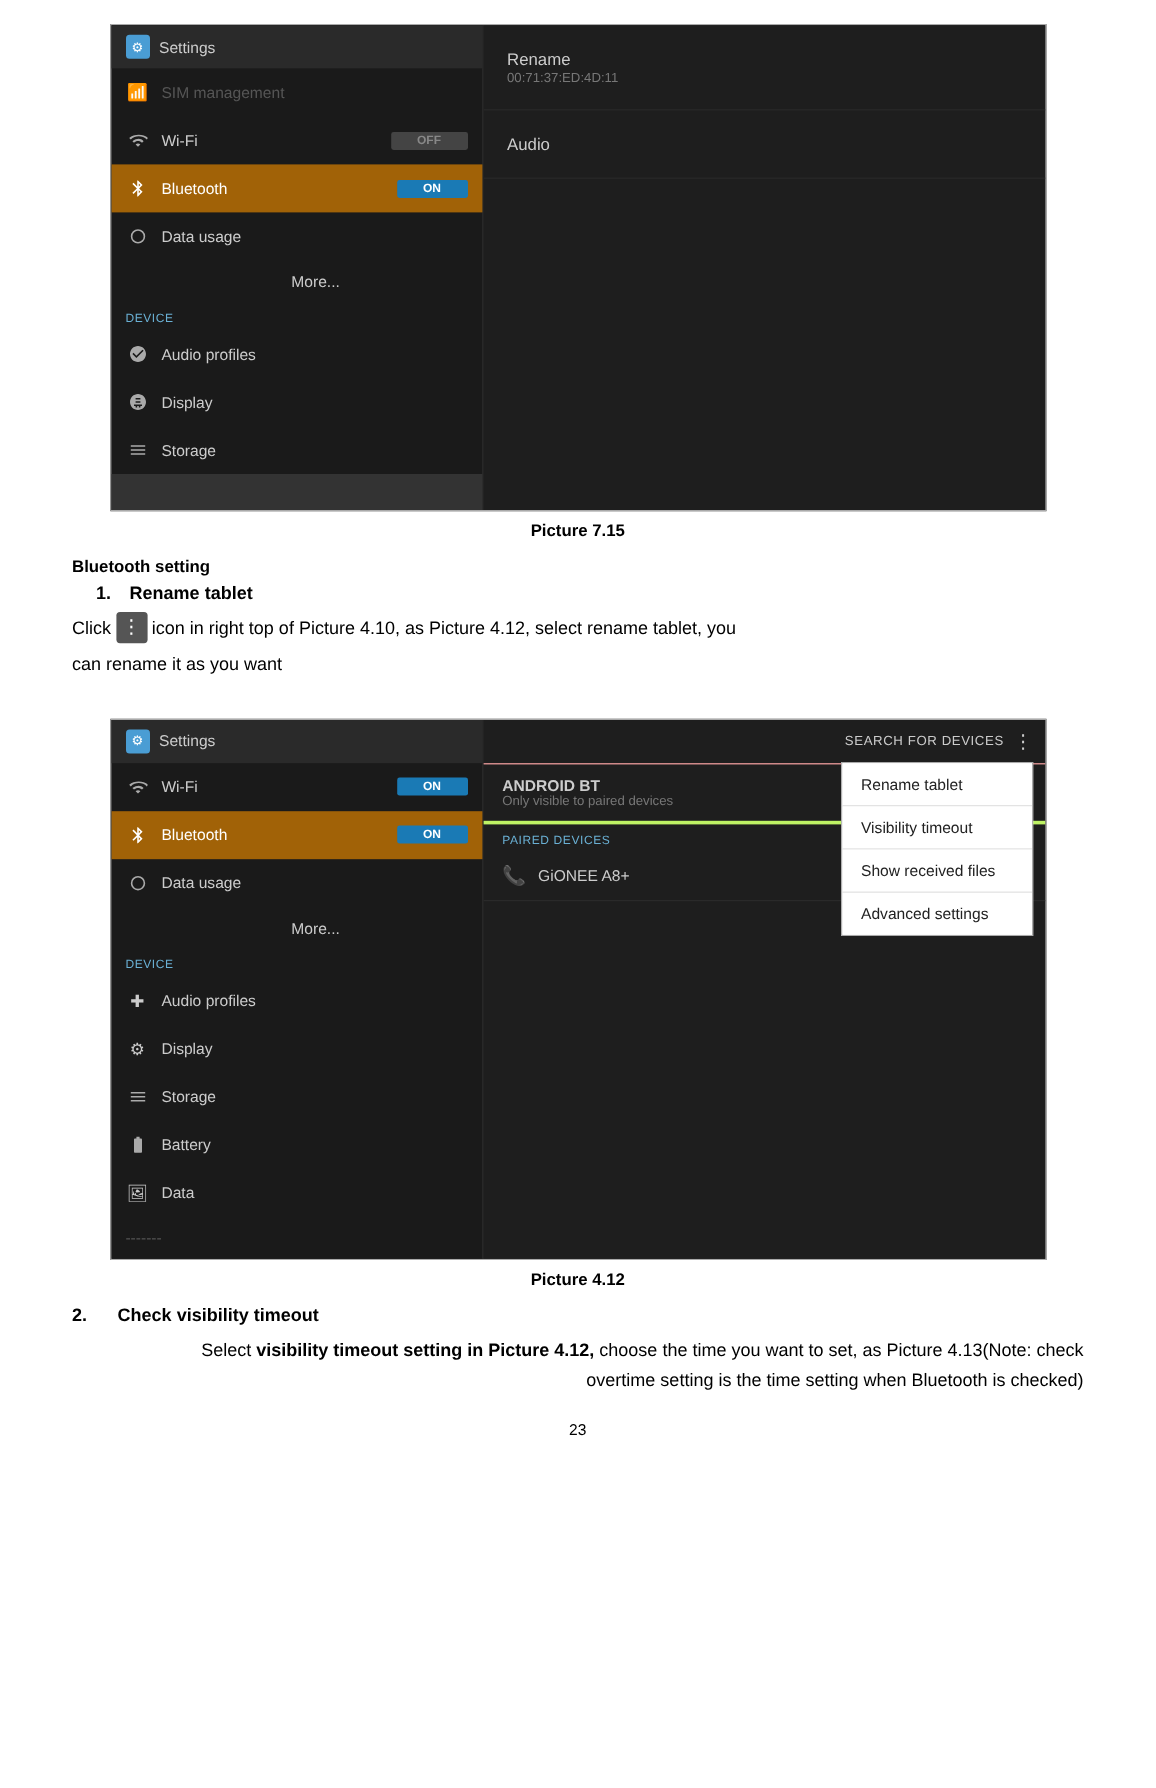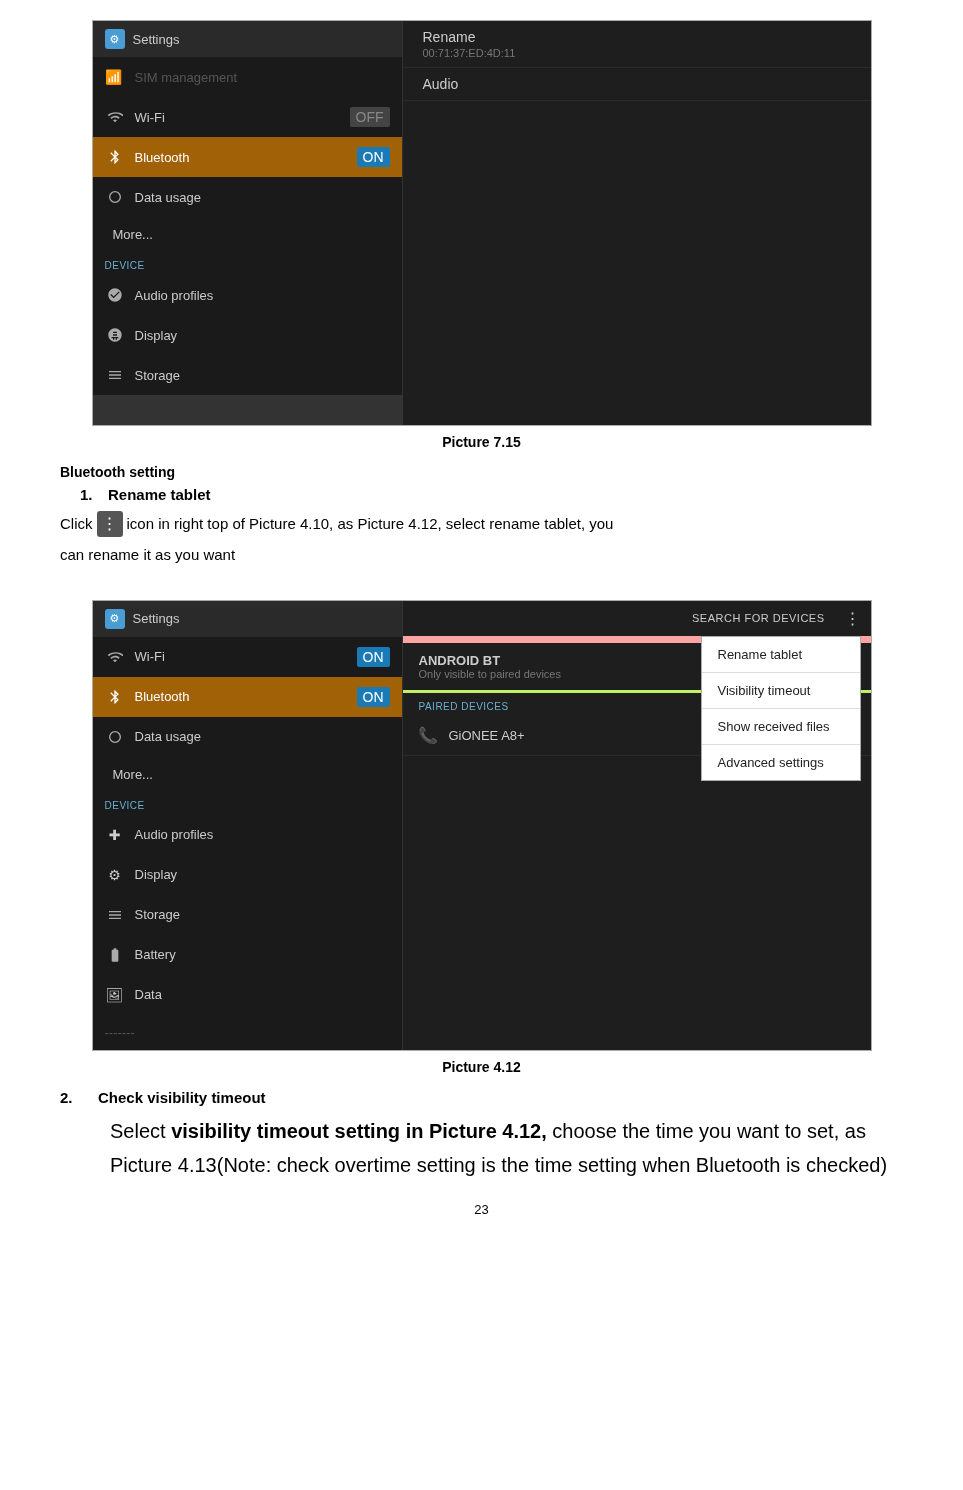--- a/index.html
+++ b/index.html
@@ -87,49 +87,50 @@
       justify-content: center;
       font-size: 14px;
       flex-shrink: 0;
     }
 
     .settings-item-label {
       flex: 1;
     }
 
     .toggle-btn {
-      font-size: 14px;
-      padding: 2px 6px;
+      font-size: 10px;
+      padding: 2px 22px;
       border-radius: 2px;
-      font-weight: normal;
+      font-weight: bold;
     }
 
     .toggle-off {
       background: #444;
       color: #888;
     }
 
     .toggle-on {
       background: #1a7ab5;
       color: #fff;
     }
 
     .settings-item-indent {
-      padding-left: 20px;
+      padding-left: 44px;
+      text-align: center;
     }
 
     
     .settings-right {
       flex: 1;
       background: #1e1e1e;
       padding: 0;
     }
 
     .right-item {
-      padding: 8px 20px;
+      padding: 20px 20px;
       border-bottom: 1px solid #2a2a2a;
       color: #ccc;
       font-size: 14px;
     }
 
     .right-item-sub {
       color: #777;
       font-size: 11px;
       margin-top: 2px;
     }
@@ -175,22 +176,22 @@
       left: 50%;
       top: 50%;
       transform: translate(-50%,-50%);
     }
 
     .right-panel-top {
       display: flex;
       padding: 8px 10px;
       justify-content: flex-end;
       align-items: center;
-      gap: 20px;
-      border-bottom: 7px solid #fca5a5;
+      gap: 8px;
+      border-bottom: 1px solid #fca5a5;
     }
 
     .search-devices-btn {
       color: #ccc;
       font-size: 11px;
       letter-spacing: 0.5px;
       text-transform: uppercase;
     }
 
     .three-dot {
@@ -288,22 +289,23 @@
     }
 
     .check-vis-section .num {
       font-weight: bold;
       font-size: 15px;
       min-width: 30px;
     }
 
     .indented-para {
       margin-left: 50px;
-      font-size: 20px;
+      font-size: 15px;
       line-height: 1.7;
+      text-align: right;
     }
   </style>
 </head>
 <body>
 
 
 
 
 <div class="screenshot" style="width:780px; margin: 0 auto 4px auto;">
 

